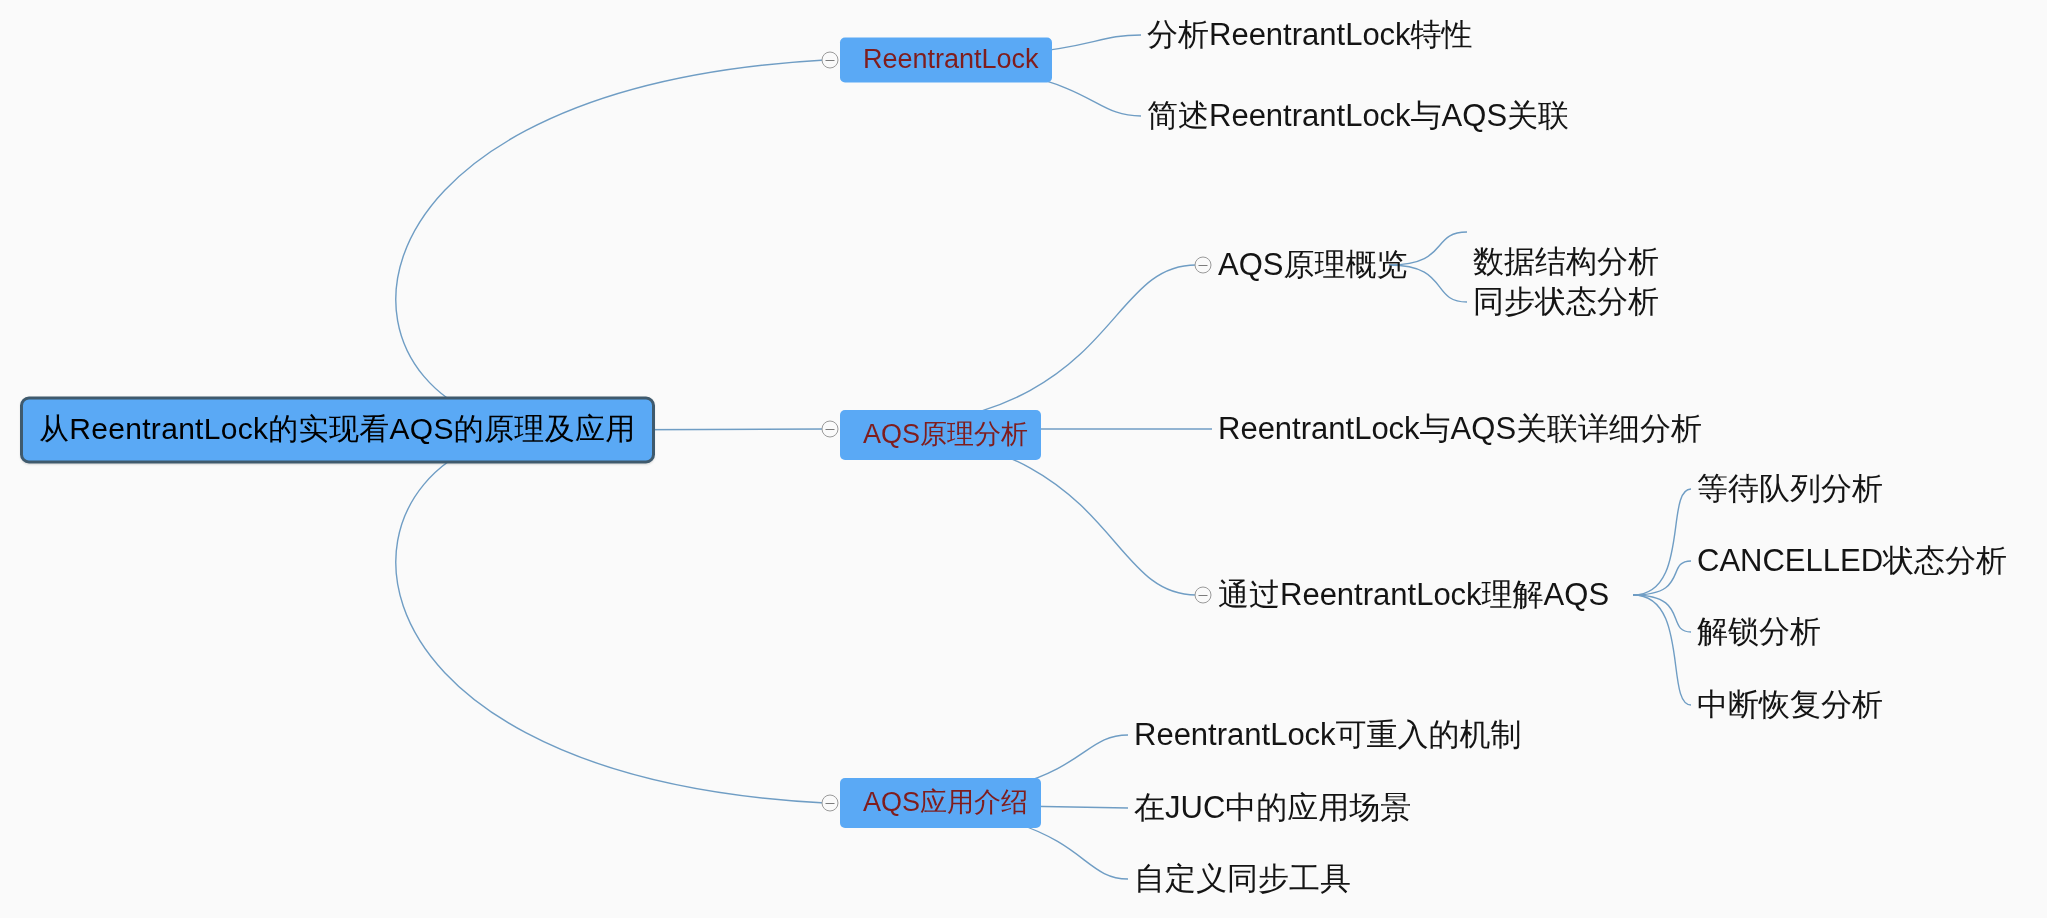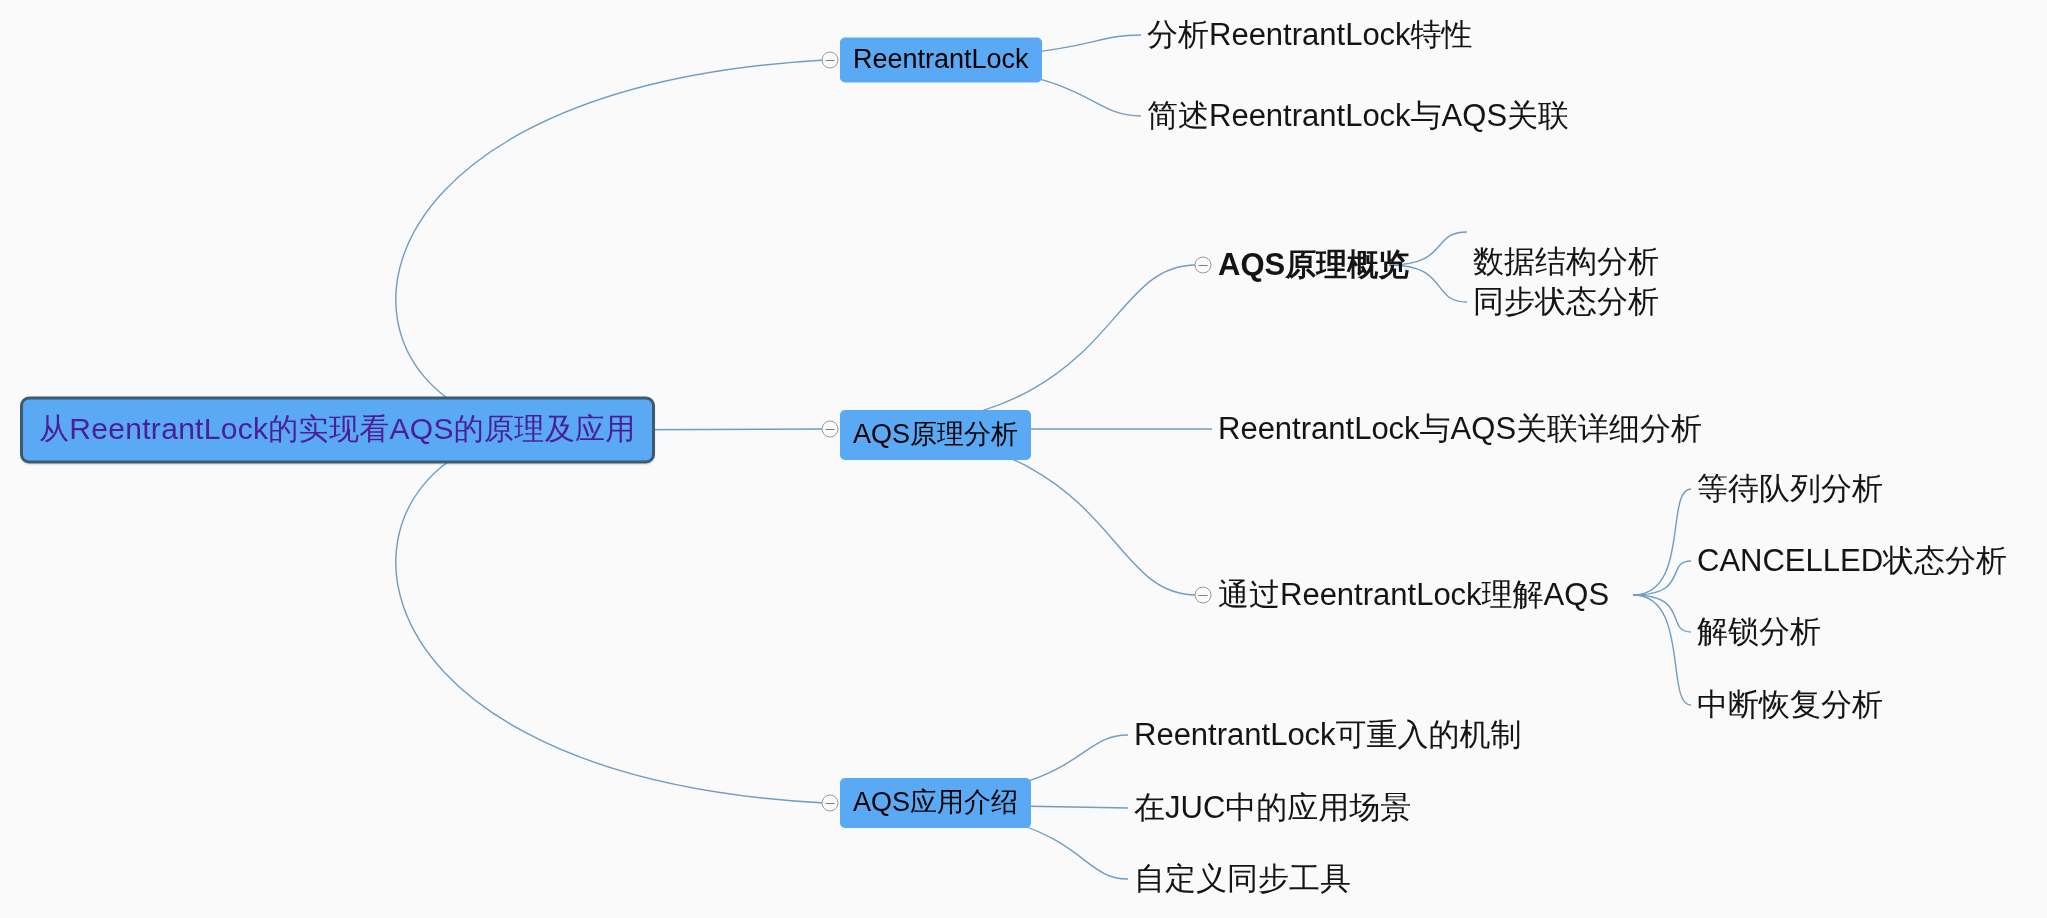--- a/index.html
+++ b/index.html
@@ -27,33 +27,33 @@
   .node {
     position: absolute;
     white-space: nowrap;
     transform: translateY(-50%);
   }
   
   .node.root {
     background: #5aa9f5;
     border: 3px solid #3f5a6d;
     border-radius: 9px;
-    color: #4c1d95;
+    color: #000000;
     font-size: 30px;
     padding: 9px 16px 11px 16px;
     letter-spacing: 0.3px;
     box-shadow: 0 1px 2px rgba(0,0,0,0.10);
   }
   
   .node.branch {
     background: #5aa9f5;
     border-radius: 5px;
-    color: #000000;
+    color: #7f1d1d;
     font-size: 27px;
-    padding: 6px 13px 8px 13px;
+    padding: 6px 13px 8px 23px;
   }
   
   .node.leaf {
     color: #141414;
     font-size: 31px;
     padding: 2px 0;
   }
   
   .toggle {
     position: absolute;
@@ -100,21 +100,21 @@
       <path d="M 846 803 C 1090 803 1070 879 1128 879" fill="none" stroke="#6f9dc4" stroke-width="1.4"></path>
     </svg>
   <div id="nodes">
       <div class="node root" style="left: 20px; top: 430px;">从ReentrantLock的实现看AQS的原理及应用</div>
       <div class="node branch" style="left: 840px; top: 60px;">ReentrantLock</div>
       <div class="toggle" style="left: 830px; top: 60px;"></div>
       <div class="node leaf" style="left: 1147px; top: 35px;">分析ReentrantLock特性</div>
       <div class="node leaf" style="left: 1147px; top: 116px;">简述ReentrantLock与AQS关联</div>
       <div class="node branch" style="left: 840px; top: 435px;">AQS原理分析</div>
       <div class="toggle" style="left: 830px; top: 429px;"></div>
-      <div class="node leaf" style="left: 1218px; top: 265px; font-weight: bold;">AQS原理概览</div>
+      <div class="node leaf" style="left: 1218px; top: 265px;">AQS原理概览</div>
       <div class="toggle" style="left: 1203px; top: 265px;"></div>
       <div class="node leaf" style="left: 1473px; top: 232px; margin-top: 30px;">数据结构分析</div>
       <div class="node leaf" style="left: 1473px; top: 302px;">同步状态分析</div>
       <div class="node leaf" style="left: 1218px; top: 429px;">ReentrantLock与AQS关联详细分析</div>
       <div class="node leaf" style="left: 1218px; top: 595px;">通过ReentrantLock理解AQS</div>
       <div class="toggle" style="left: 1203px; top: 595px;"></div>
       <div class="node leaf" style="left: 1697px; top: 489px;">等待队列分析</div>
       <div class="node leaf" style="left: 1697px; top: 561px;">CANCELLED状态分析</div>
       <div class="node leaf" style="left: 1697px; top: 632px;">解锁分析</div>
       <div class="node leaf" style="left: 1697px; top: 705px;">中断恢复分析</div>

